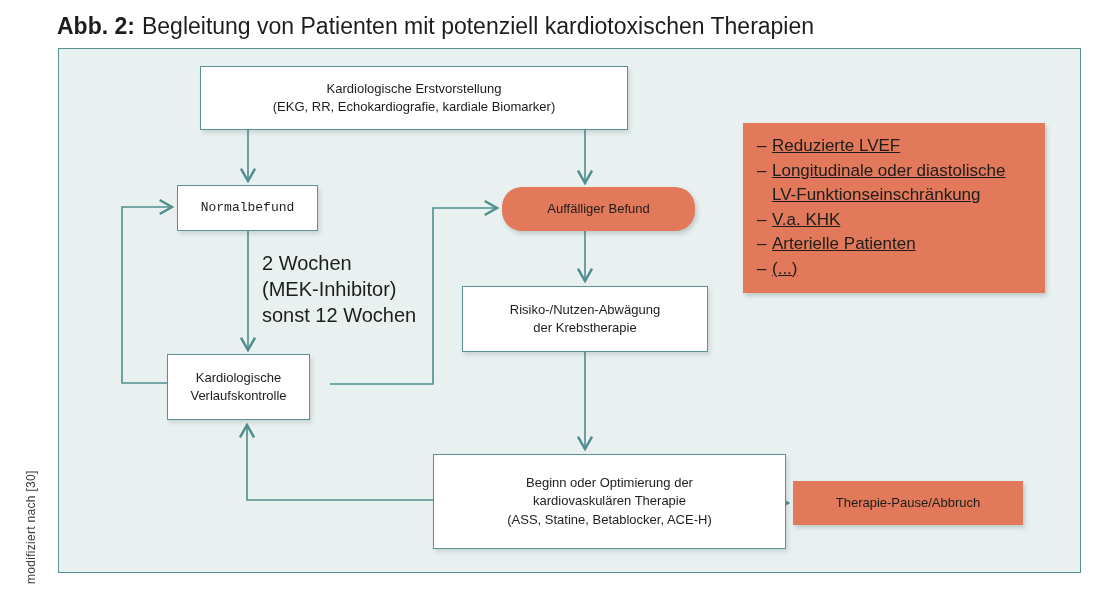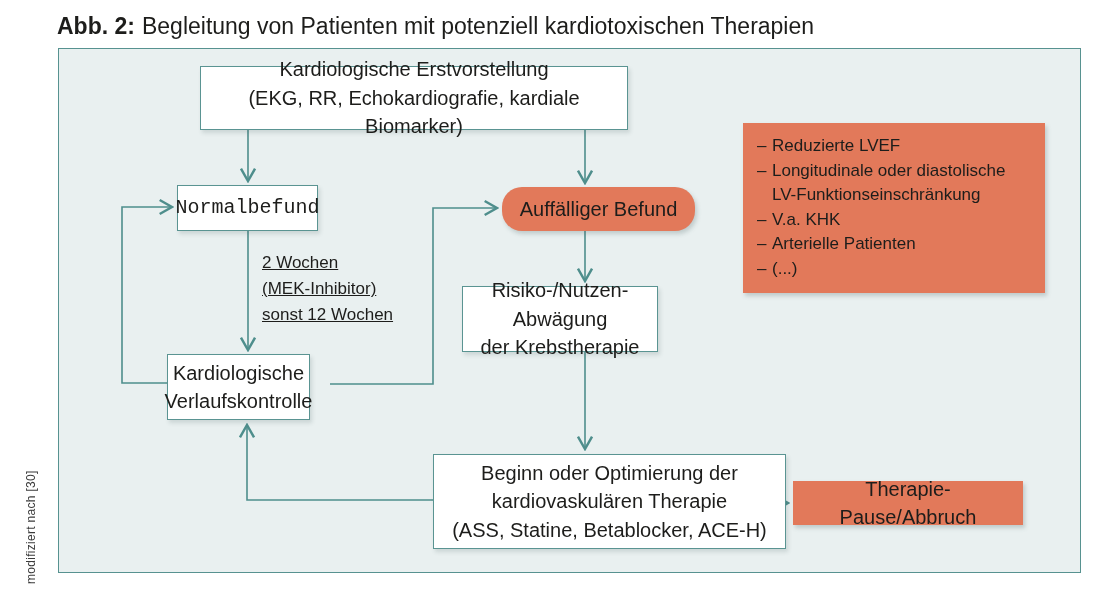--- a/index.html
+++ b/index.html
@@ -15,40 +15,40 @@
   }
   .fig-title{position:absolute;left:57px;top:13px;font-size:23px;white-space:nowrap;}
   .fig-title .fig-label{font-weight:bold;margin-right:7px;}
   .panel{
     position:absolute;left:58px;top:48px;width:1021px;height:523px;
     background:var(--panel-bg);border:1.5px solid #579290;box-sizing:content-box;
   }
   .connectors{position:absolute;left:0;top:0;width:1100px;height:602px;pointer-events:none;}
   .node{
     position:absolute;box-sizing:border-box;display:flex;align-items:center;justify-content:center;
-    text-align:center;font-size:20px;line-height:1.42;white-space:pre-line;padding:2px 6px;
+    text-align:center;font-size:13px;line-height:1.42;white-space:pre-line;padding:2px 6px;
   }
   .node-white{background:#ffffff;border:1.5px solid #5a9492;box-shadow:2px 3px 4px rgba(70,95,95,.18);}
   .node-orange{background:var(--accent);box-shadow:2px 3px 4px rgba(70,95,95,.25);}
   #node-erstvorstellung{left:200px;top:66px;width:428px;height:64px;}
   #node-normalbefund{left:177px;top:185px;width:141px;height:46px;font-family:Liberation Mono, monospace;}
   #node-auffaelliger-befund{left:502px;top:187px;width:193px;height:44px;border-radius:20px;}
-  #node-risiko{left:462px;top:286px;width:196px;height:66px;}
+  #node-risiko{left:462px;top:286px;width:246px;height:66px;}
   #node-verlaufskontrolle{left:167px;top:354px;width:143px;height:66px;}
   #node-beginn{left:433px;top:454px;width:353px;height:95px;}
   #node-therapie-pause{left:793px;top:481px;width:230px;height:44px;}
   .criteria{
     position:absolute;left:743px;top:123px;width:302px;height:170px;box-sizing:border-box;
     background:var(--accent);box-shadow:2px 3px 4px rgba(70,95,95,.25);
     padding:11px 12px 8px 14px;font-size:17px;line-height:24.5px;
   }
   .crit-item{display:flex;}
   .crit-item .dash{flex:0 0 15px;}
-  .crit-item .crit-text{flex:1;}
-  .edge-label{position:absolute;font-size:17px;line-height:26px;white-space:pre-line;text-decoration:underline;}
+  .crit-item .crit-text{flex:1;text-decoration:underline;}
+  .edge-label{position:absolute;font-size:20px;line-height:26px;white-space:pre-line;}
   #label-kontrollintervall{left:262px;top:250px;}
   #label-nach-zyklus{left:260px;top:445px;}
   .source-note{
     position:absolute;left:24px;top:584px;transform:rotate(-90deg);transform-origin:0 0;
     font-size:12px;letter-spacing:.3px;color:#3a3a3a;white-space:nowrap;
   }
 </style>
 </head>
 <body>
 

